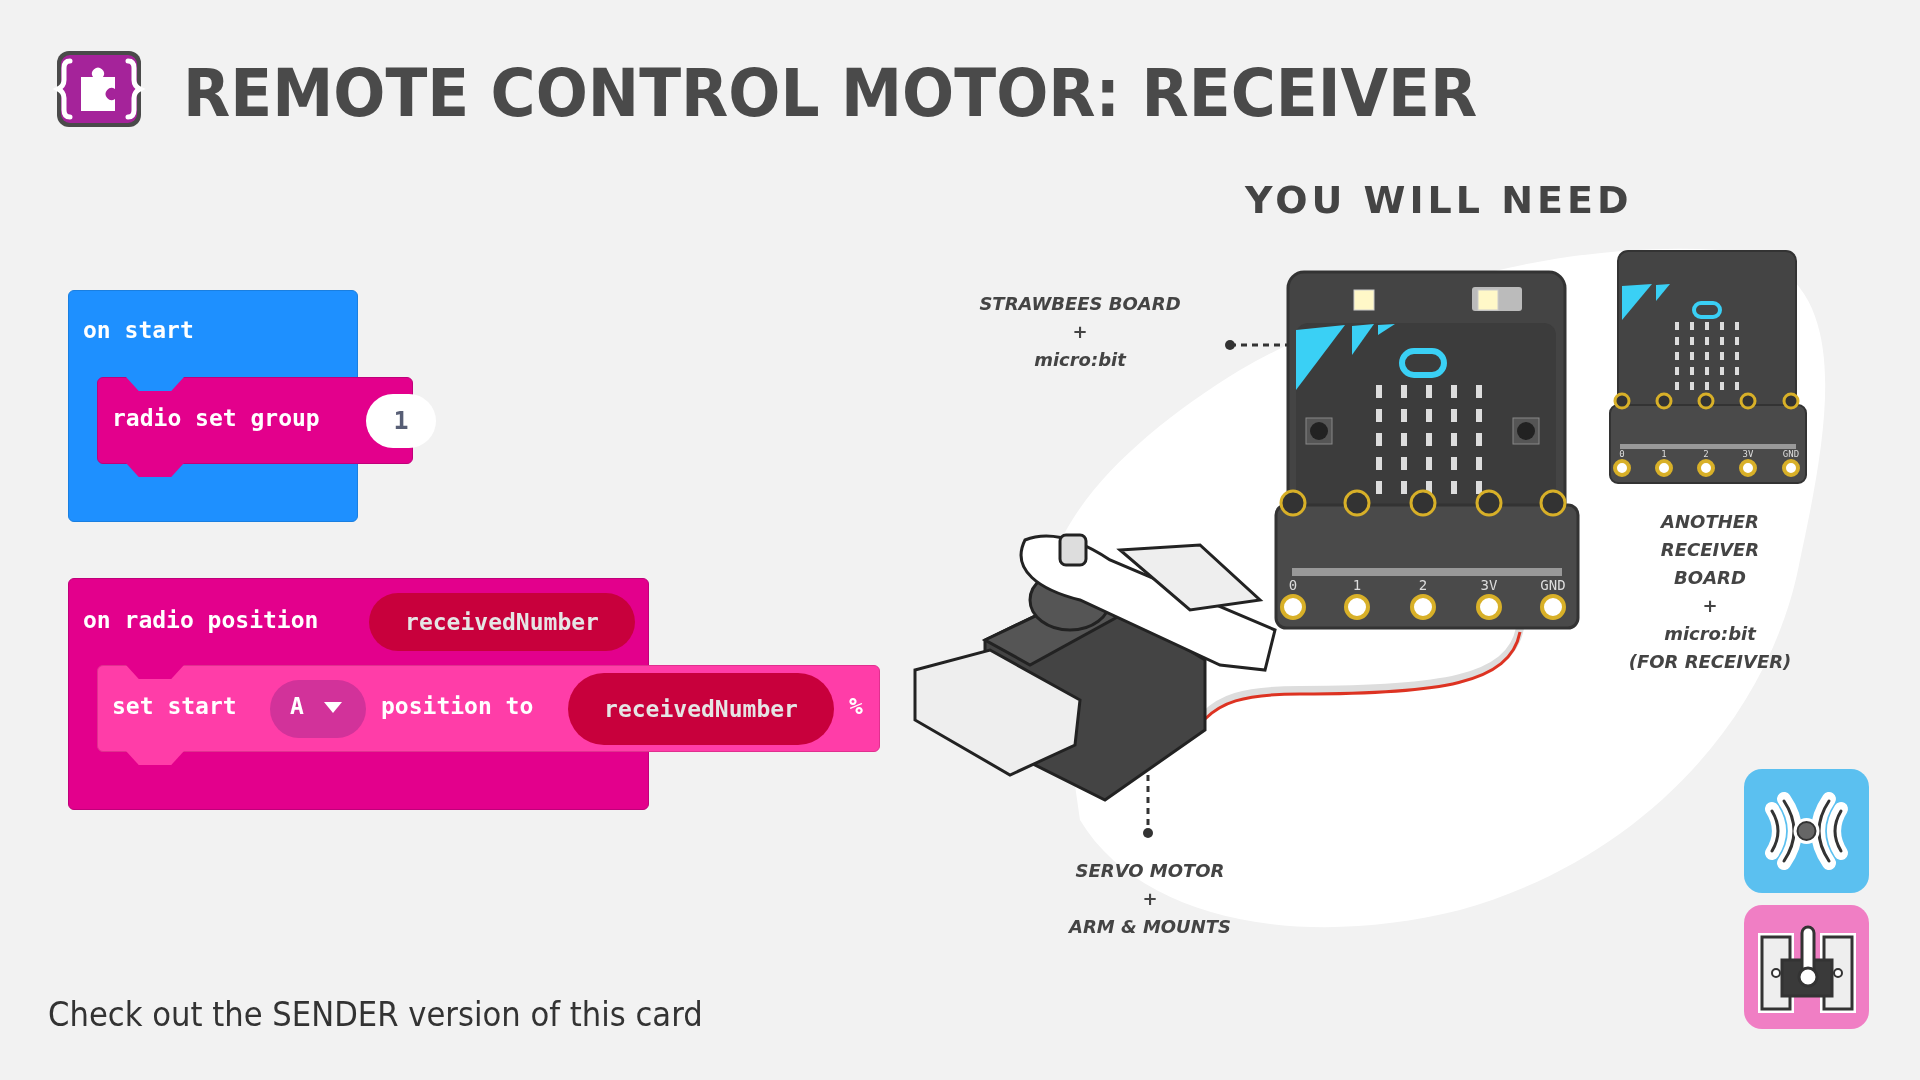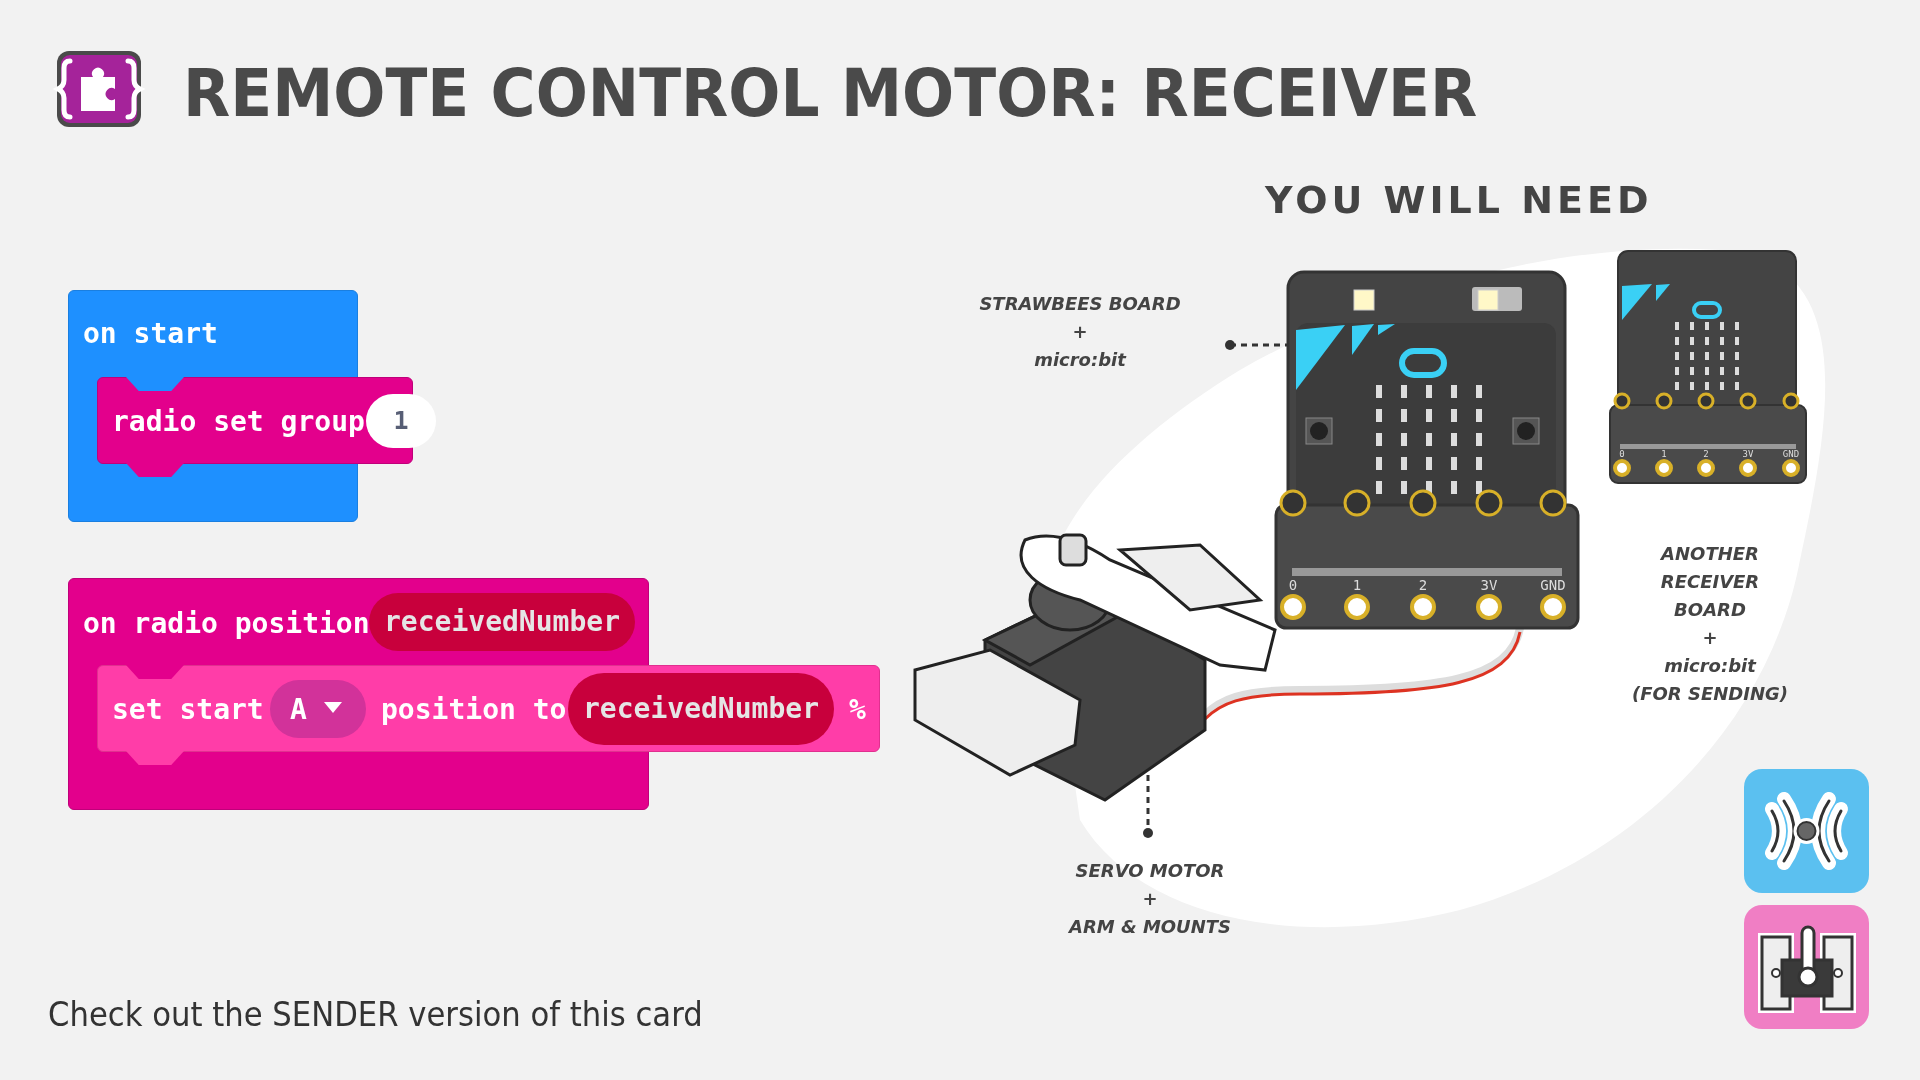--- a/index.html
+++ b/index.html
@@ -13,21 +13,21 @@
 
   
   #logo { left:48px; top:49px; width:102px; height:80px; }
   #title {
     left:183px; top:56px; font-size:66px; font-weight:bold;
     color:#4a4a4a; letter-spacing:0px; white-space:nowrap; line-height:76px;
     font-family:"DejaVu Sans", sans-serif; transform:scaleX(0.93); transform-origin:left center;
   }
 
   
-  .mono { font-family:"DejaVu Sans Mono", monospace; font-weight:bold; color:#fff; font-size:28px; white-space:nowrap; }
+  .mono { font-family:"DejaVu Sans Mono", monospace; font-weight:bold; color:#fff; font-size:23px; white-space:nowrap; }
   .hat-blue { left:68px; top:290px; width:290px; height:232px; background:#1e90ff; border:1px solid #1a7fe0; border-radius:6px; box-sizing:border-box; }
   .hat-blue .label { position:absolute; left:14px; top:26px; }
   .stmt-magenta { left:97px; top:377px; width:316px; height:87px; background:#e3008c; border:1px solid #c0007a; border-radius:6px; box-sizing:border-box; }
   .notch-top { position:absolute; left:28px; top:-1px; width:58px; height:14px; background:inherit; }
   .notch-bottom { position:absolute; left:28px; bottom:-14px; width:58px; height:14px; border-radius:0 0 14px 14px; }
   .stmt-magenta .label { position:absolute; left:14px; top:27px; }
   .num-pill { position:absolute; left:268px; top:16px; width:70px; height:54px; background:#fff; border-radius:27px; color:#575e75; font-family:"DejaVu Sans Mono", monospace; font-weight:bold; font-size:25px; text-align:center; line-height:54px; }
 
   .hat-pink { left:68px; top:578px; width:581px; height:232px; background:#e3008c; border:1px solid #c0007a; border-radius:6px; box-sizing:border-box; }
   .hat-pink .label { position:absolute; left:14px; top:28px; }
@@ -37,24 +37,24 @@
   .stmt-pink { left:97px; top:665px; width:783px; height:87px; background:#ff3da8; border:1px solid #e0308f; border-radius:6px; box-sizing:border-box; }
   .stmt-pink .t1 { position:absolute; left:14px; top:27px; }
   .dropdown-pill { position:absolute; left:172px; top:14px; width:96px; height:58px; background:#d2329a; border-radius:29px; color:#fff; }
   .dropdown-pill .dv { position:absolute; left:20px; top:13px; }
   .dropdown-pill .caret { position:absolute; left:54px; top:22px; width:0; height:0; border-left:9px solid transparent; border-right:9px solid transparent; border-top:11px solid #fff; }
   .stmt-pink .t2 { position:absolute; left:283px; top:27px; }
   .stmt-pink .var-pill { left:470px; top:7px; width:266px; height:72px; line-height:72px; border-radius:36px; }
   .stmt-pink .pct { position:absolute; left:751px; top:27px; }
 
   
-  #need-title { left:1245px; top:178px; font-size:38px; font-weight:bold; color:#444; letter-spacing:4px; font-family:"DejaVu Sans", sans-serif; white-space:nowrap;margin-left:20px; }
+  #need-title { left:1245px; top:178px; font-size:38px; font-weight:bold; color:#444; letter-spacing:4px; font-family:"DejaVu Sans", sans-serif; white-space:nowrap; }
   .cap { font-family:"DejaVu Sans", sans-serif; font-style:italic; font-weight:bold; font-size:18px; color:#444; text-align:center; line-height:28px; }
   #cap-board { left:950px; top:290px; width:260px; }
-  #cap-another { left:1615px; top:540px; width:190px; }
+  #cap-another { left:1615px; top:508px; width:190px; }
   #cap-servo { left:1030px; top:857px; width:240px; }
 
   
   .icon-box { left:1744px; width:125px; height:124px; border-radius:18px; }
   #radio-icon-box { top:769px; background:#5bc0f0; }
   #servo-icon-box { top:905px; background:#f07ec4; }
 
   #footer { left:48px; top:995px; font-size:33px; color:#333; white-space:nowrap; font-family:"DejaVu Sans", sans-serif; font-weight:normal; transform:scaleX(0.93); transform-origin:left center; }
 </style>
 </head>
@@ -244,21 +244,21 @@
   <div>SERVO MOTOR</div>
   <div>+</div>
   <div>ARM &amp; MOUNTS</div>
 </div>
 <div id="cap-another" class="abs cap">
   <div>ANOTHER</div>
   <div>RECEIVER</div>
   <div>BOARD</div>
   <div>+</div>
   <div>micro:bit</div>
-  <div>(FOR SENDING)</div>
+  <div>(FOR RECEIVER)</div>
 </div>
 
 <div id="radio-icon-box" class="abs icon-box">
   <svg width="125" height="124">
     <g fill="none" stroke="#fff" stroke-width="14" stroke-linecap="round">
       <path d="M28 40 q14 22 0 44"></path>
         <path d="M40 30 q22 32 0 64"></path>
         <path d="M97 40 q-14 22 0 44"></path>
         <path d="M85 30 q-22 32 0 64"></path>
     </g>

